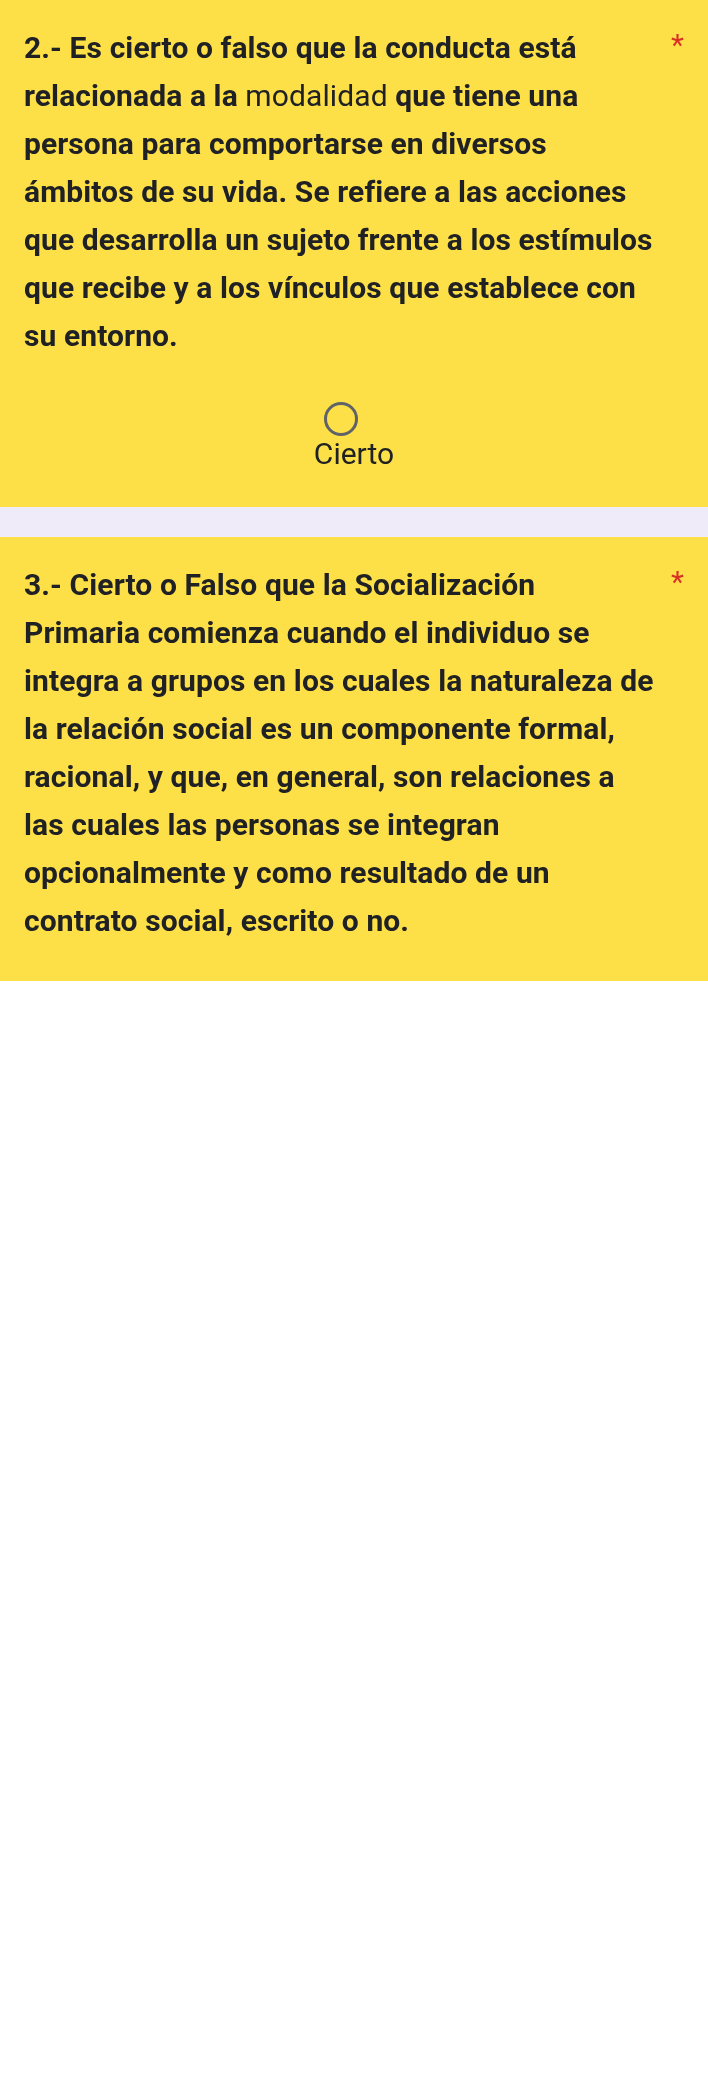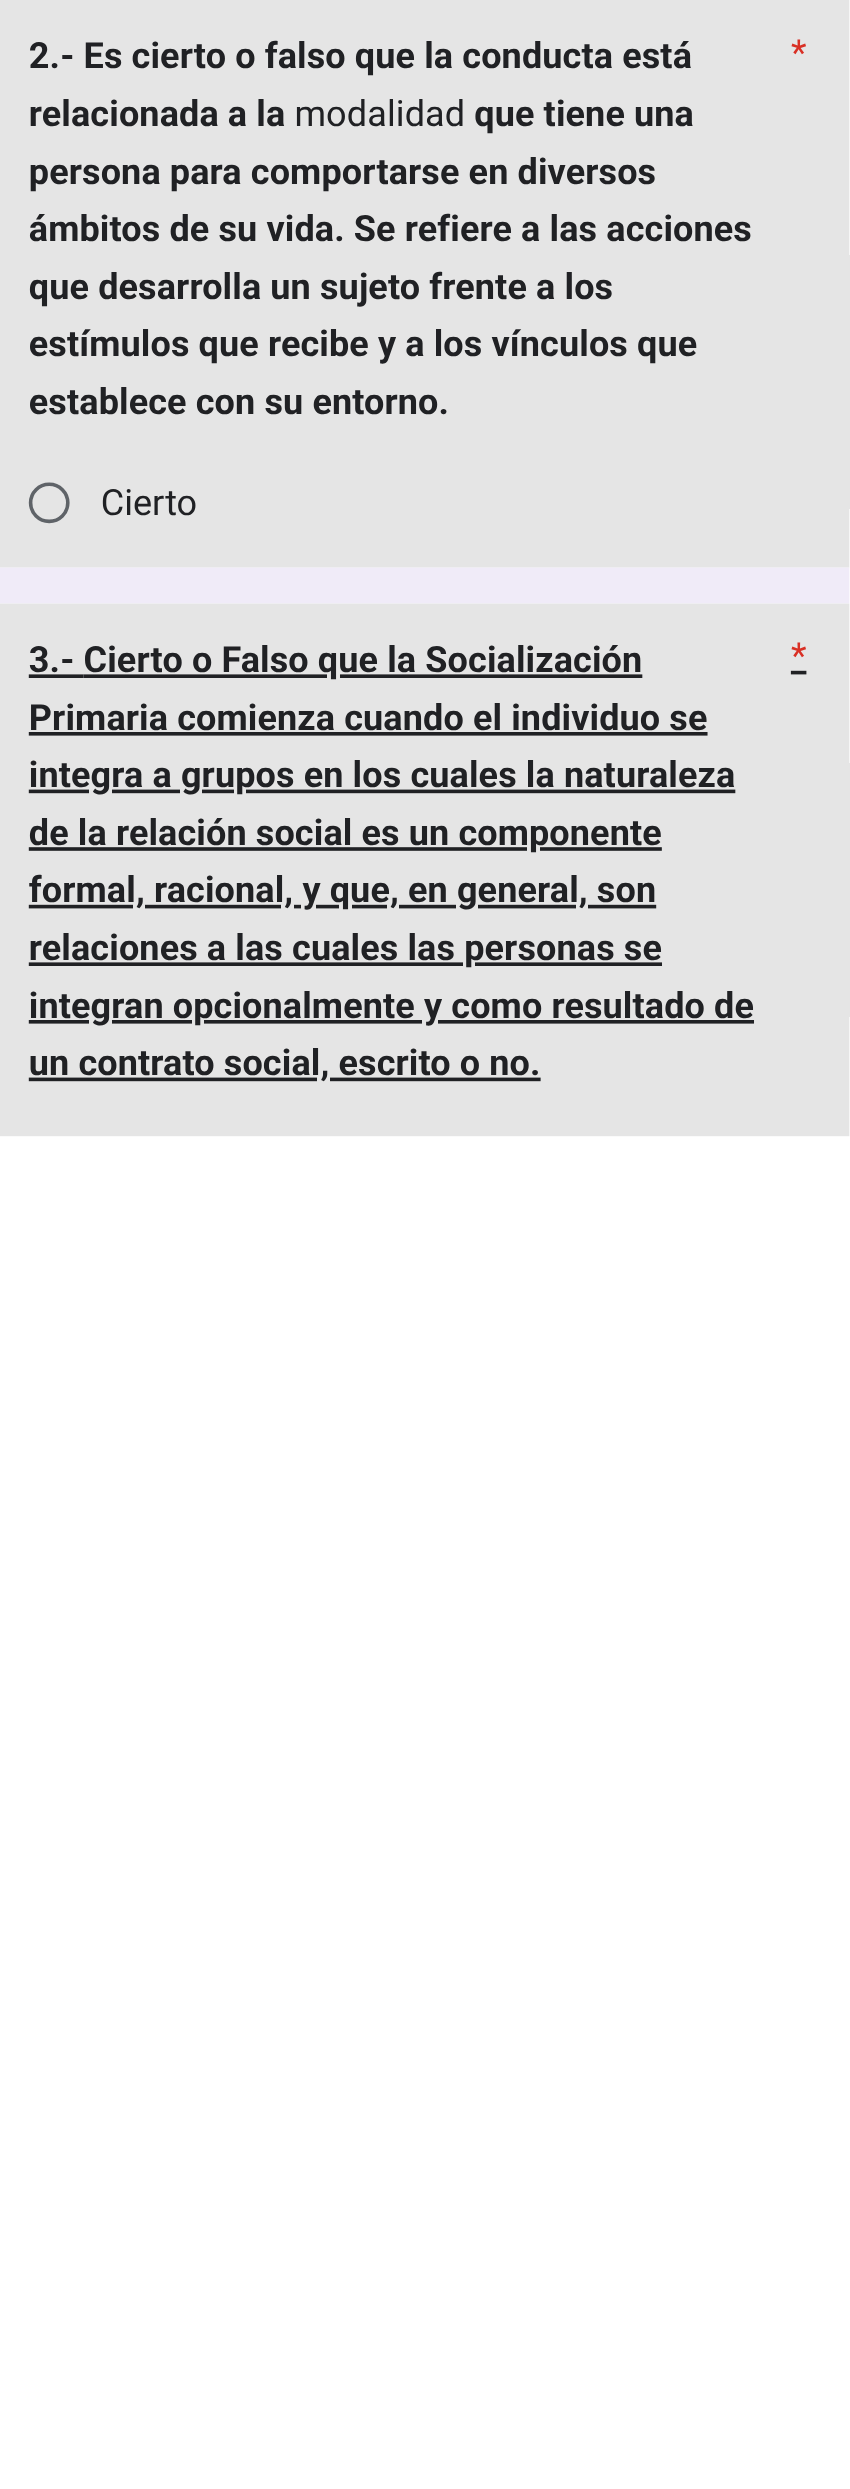--- a/index.html
+++ b/index.html
@@ -7,22 +7,22 @@
     padding: 0;
     box-sizing: border-box;
   }
   body {
     font-family: Roboto, Arial, sans-serif;
     background: #ffffff;
     width: 708px;
     color: #202124;
   }
   .question-card {
-    background: #e5e5e5;
-    padding: 24px 36px 36px 24px;
+    background: #fde047;
+    padding: 24px 24px 36px 24px;
   }
   .question-header {
     display: flex;
     align-items: flex-start;
     margin-bottom: 42px;
   }
   .question-text {
     font-size: 30px;
     font-weight: 700;
     line-height: 1.6;
@@ -34,23 +34,24 @@
     font-weight: 400;
   }
   .required-asterisk {
     color: #d93025;
     font-size: 30px;
     margin-left: 16px;
     line-height: 1.4;
   }
   .option-row {
     display: flex;
-    align-items: flex-start;
+    align-items: center;
     margin-bottom: 42px;
     cursor: pointer;
+    flex-direction: column;
   }
   .option-row:last-child {
     margin-bottom: 0;
   }
   .radio-button {
     width: 34px;
     height: 34px;
     border: 3px solid #5f6368;
     border-radius: 50%;
     margin-right: 26px;
@@ -61,21 +62,20 @@
     font-weight: 400;
     color: #202124;
   }
   .divider {
     height: 30px;
     background: #f0ebf8;
     width: 100%;
   }
   .q3-header {
     margin-bottom: 0;
-    text-decoration: underline;
   }
 </style>
 </head>
 <body>
 
 <div class="question-card">
   <div class="question-header">
     <div class="question-text">
       <span>2.- </span><span>Es cierto o falso que la conducta está relacionada a la </span><span class="normal">modalidad</span><span> que tiene una persona para comportarse en diversos ámbitos de su vida. Se refiere a las acciones que desarrolla un sujeto frente a los estímulos que recibe y a los vínculos que establece con su entorno.</span>
     </div>

